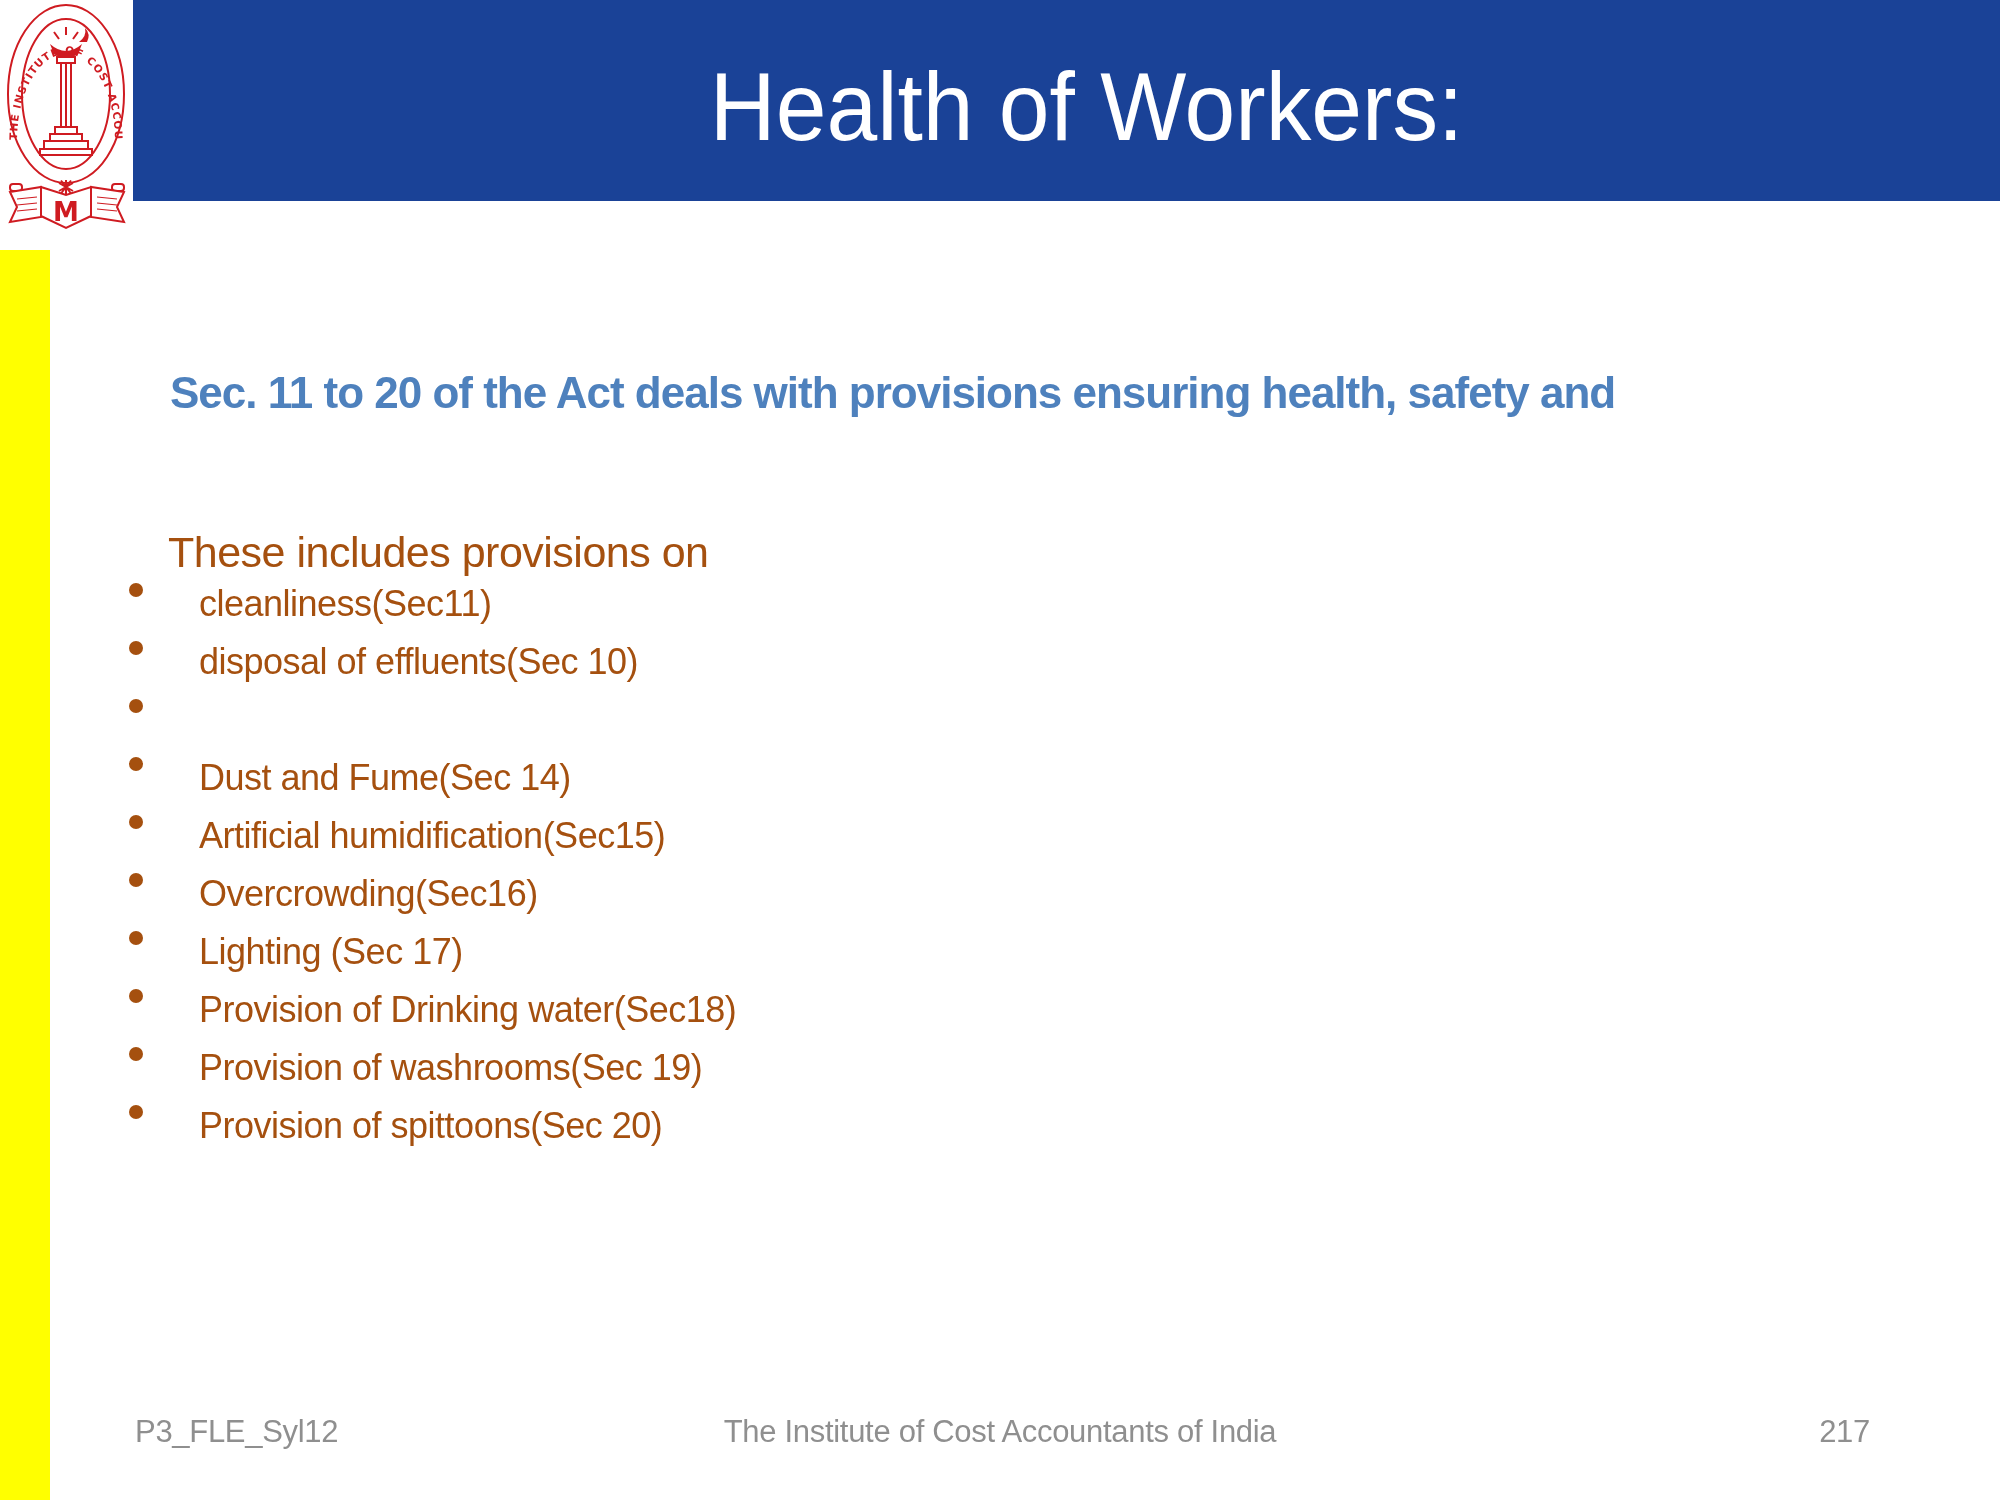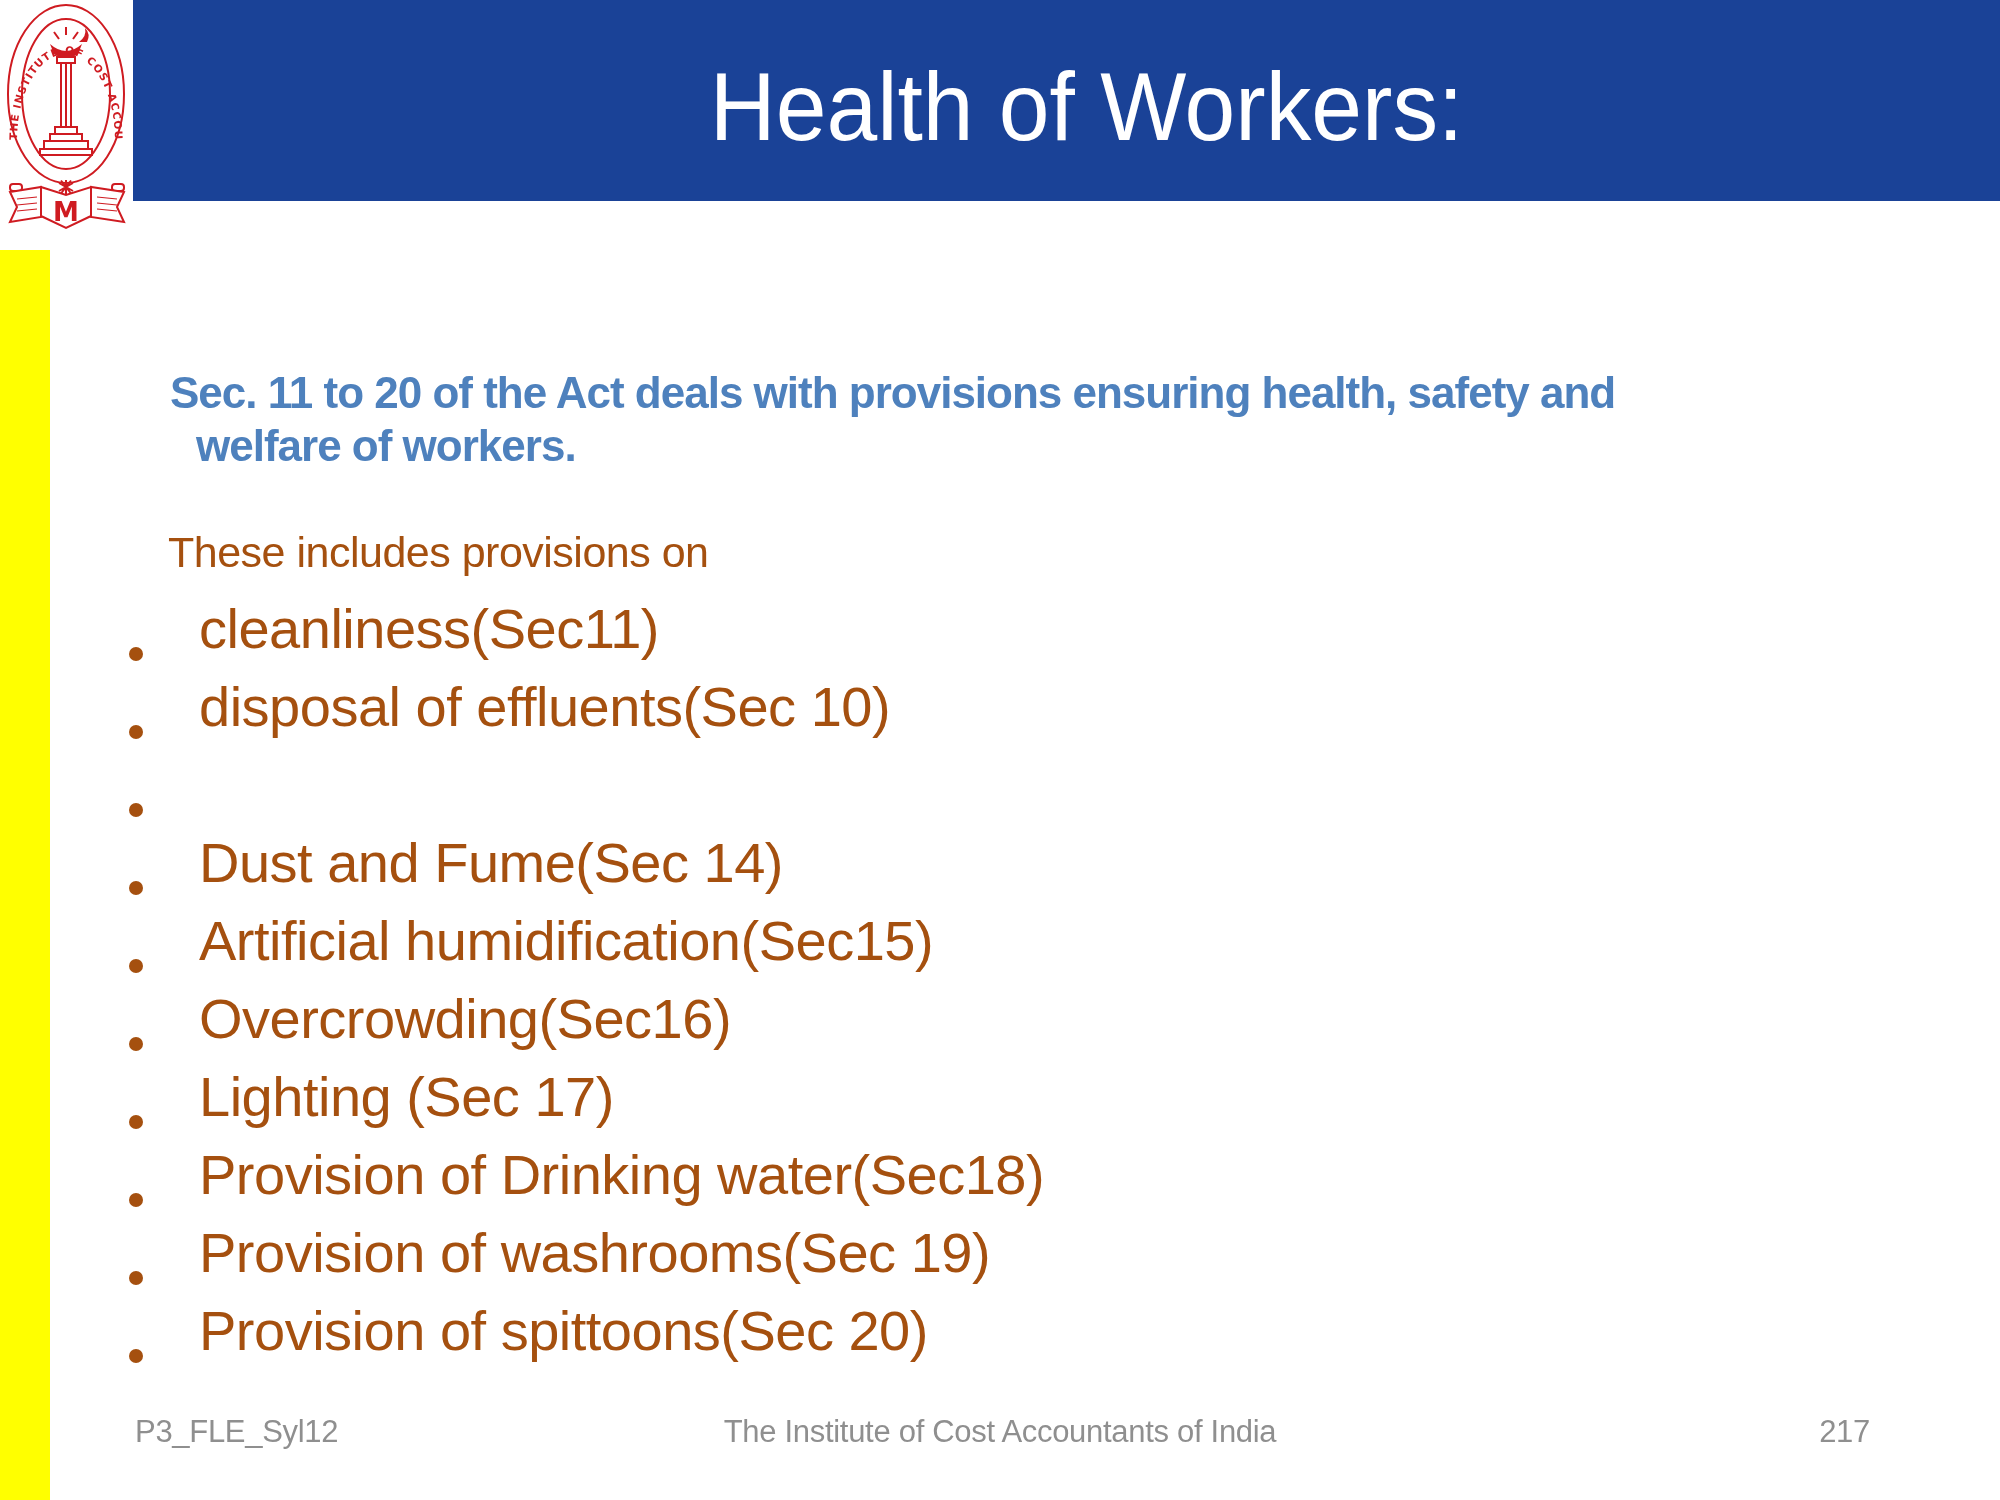--- a/index.html
+++ b/index.html
@@ -45,22 +45,22 @@
   
   .intro{
     position:absolute;left:168px;top:528px;
     color:var(--body_brown);font-size:43px;letter-spacing:-.5px;
   }
   
   .bullets{
     position:absolute;left:129px;top:583px;margin:0;padding:0;list-style:none;
   }
   .bullets li{
-    display:flex;align-items:flex-end;height:58px;
-    color:var(--body_brown);font-size:56px;letter-spacing:-.5px;white-space:nowrap;margin-top:20px;
+    display:flex;align-items:flex-start;height:58px;
+    color:var(--body_brown);font-size:36px;letter-spacing:-.5px;white-space:nowrap;
   }
   .dot{
     flex:0 0 14px;width:14px;height:14px;border-radius:50%;
     background:var(--body_brown);margin-right:56px;
   }
   
   .footer-left,.footer-center,.footer-right{
     position:absolute;top:1414px;font-size:31px;color:var(--footer_gray);
     letter-spacing:-.3px;
   }
@@ -110,21 +110,20 @@
   </div>
 
   <div class="banner">
     <span class="slide-title">Health of Workers:</span>
   </div>
 
   <div class="stripe"></div>
 
   <div class="heading">
     <div class="l1">Sec. 11 to 20 of the Act deals with provisions ensuring health, safety and</div>
-    <div class="l2">welfare of workers.</div>
   </div>
 
   <div class="intro">These includes provisions on</div>
 
   <ul class="bullets">
     <li>
         <span class="dot"></span>
         <span>cleanliness(Sec11)</span>
       </li>
     <li>

